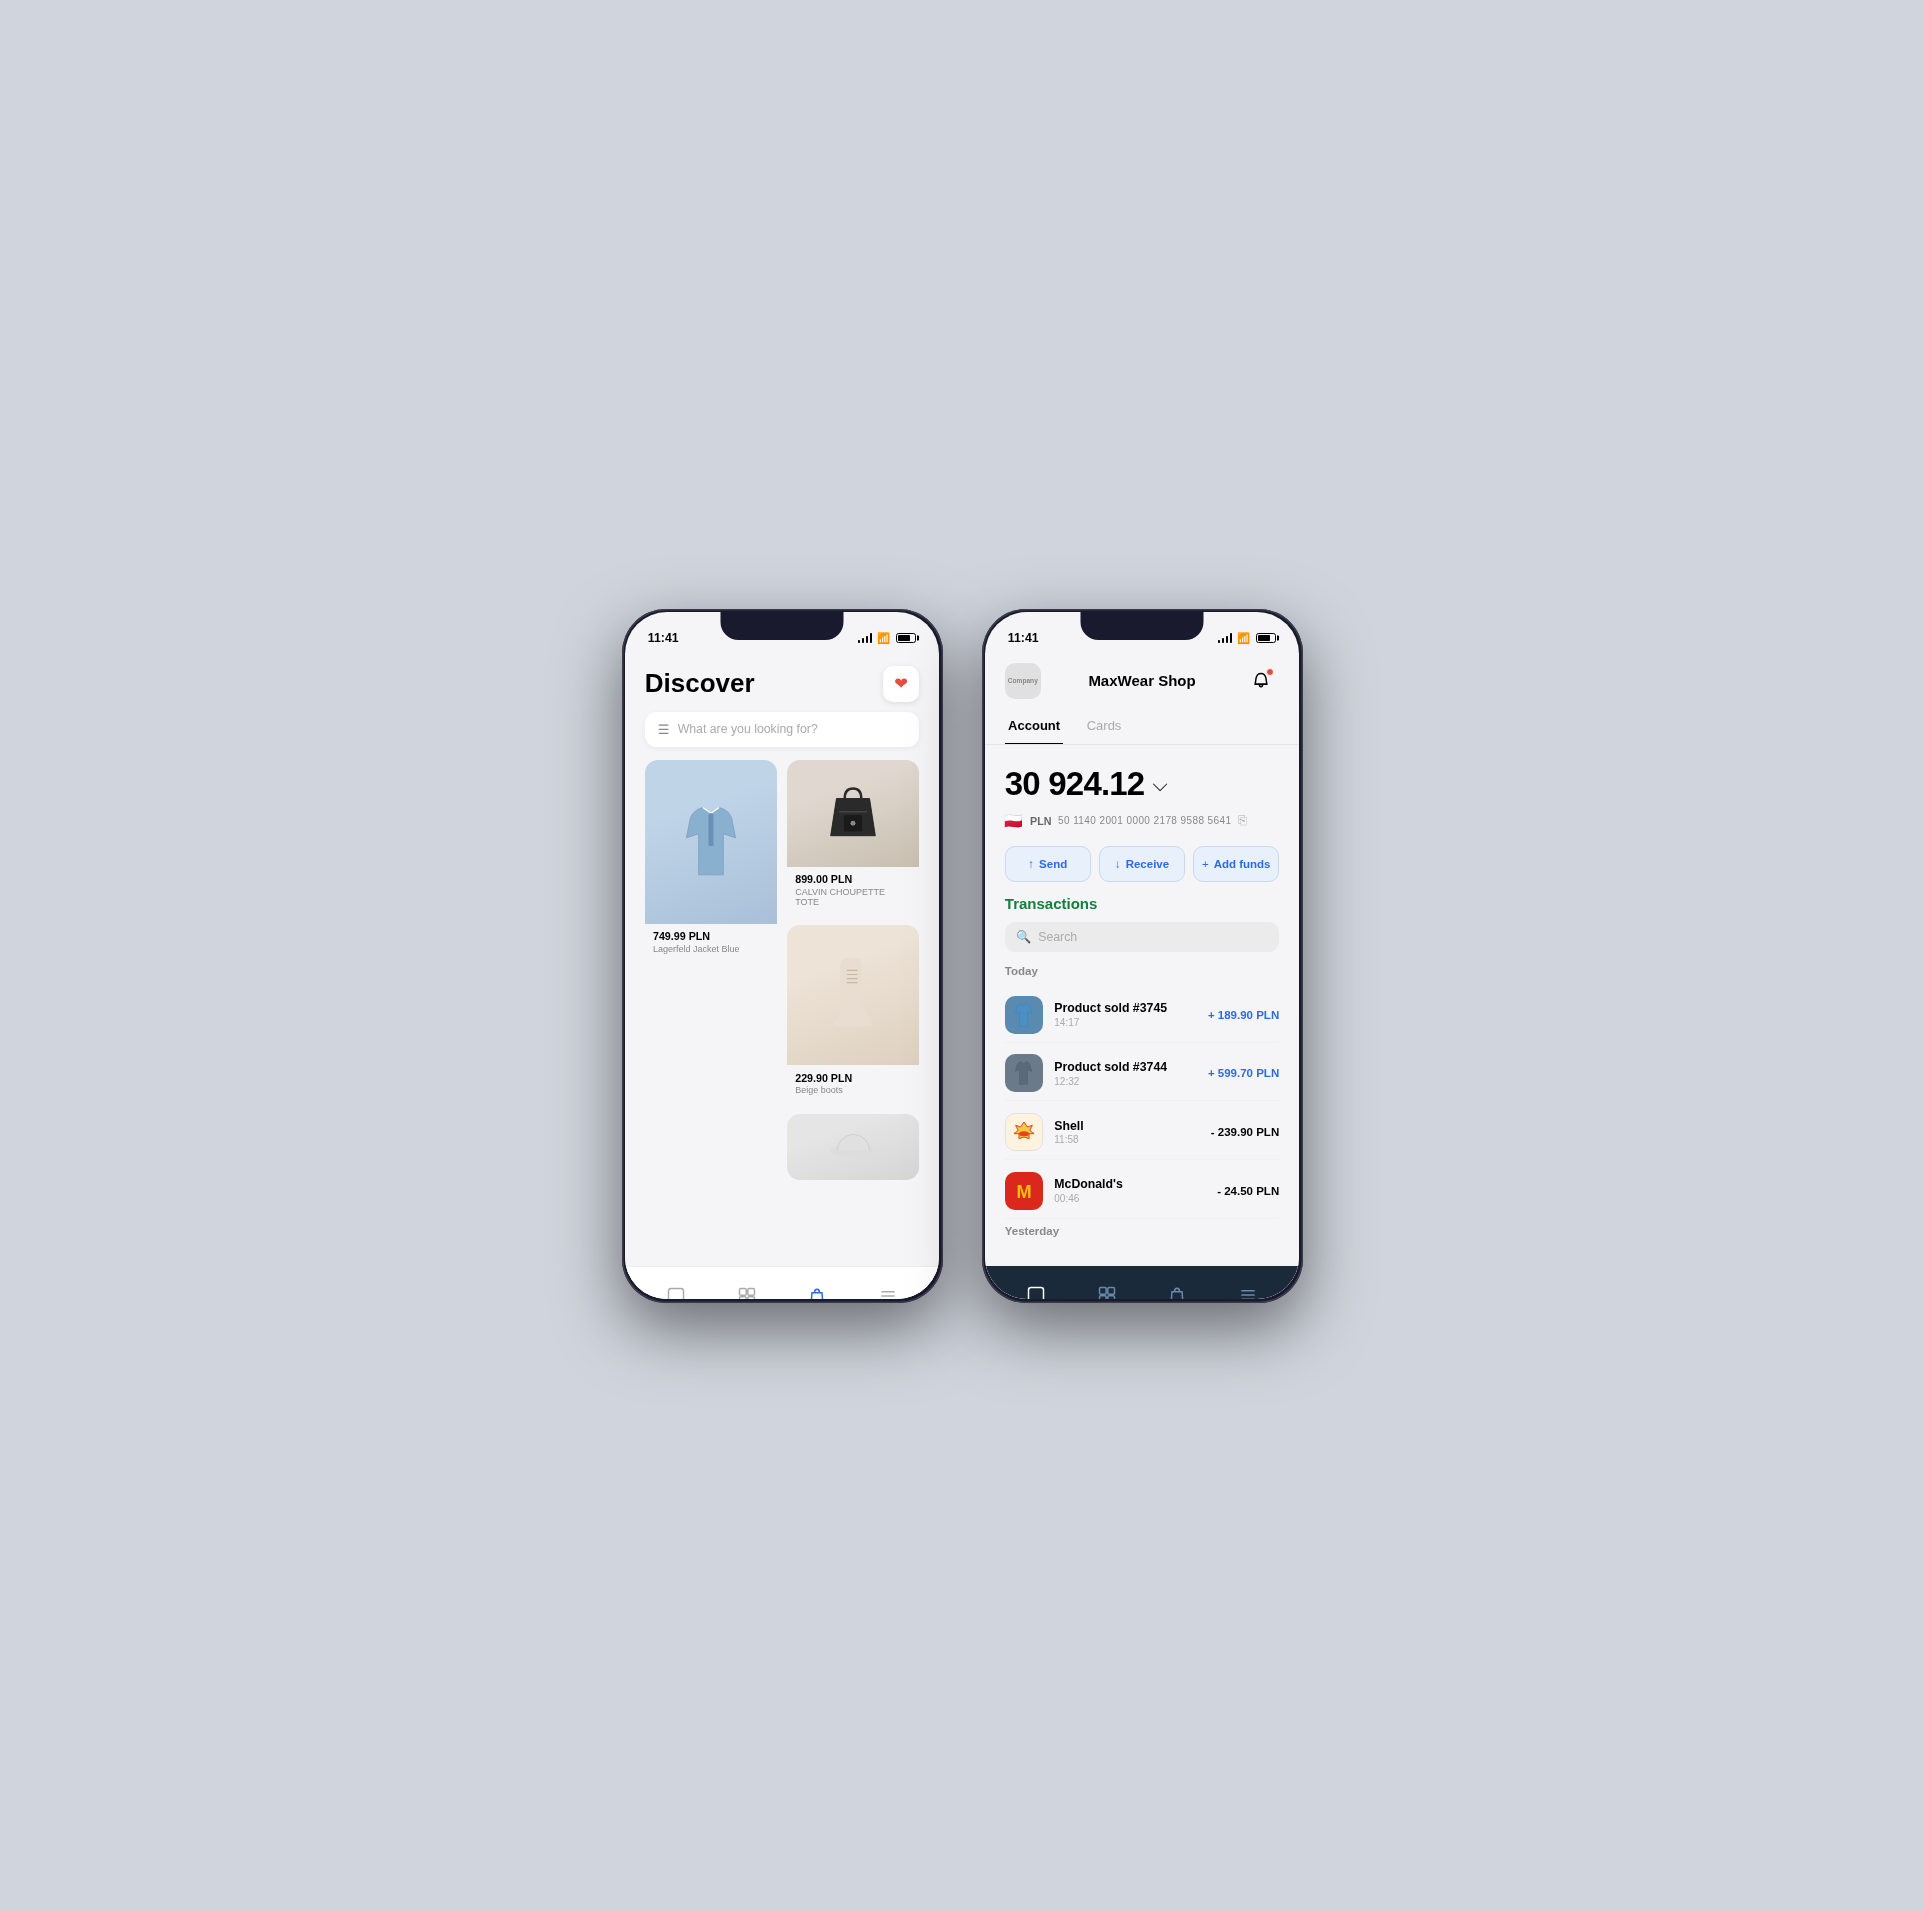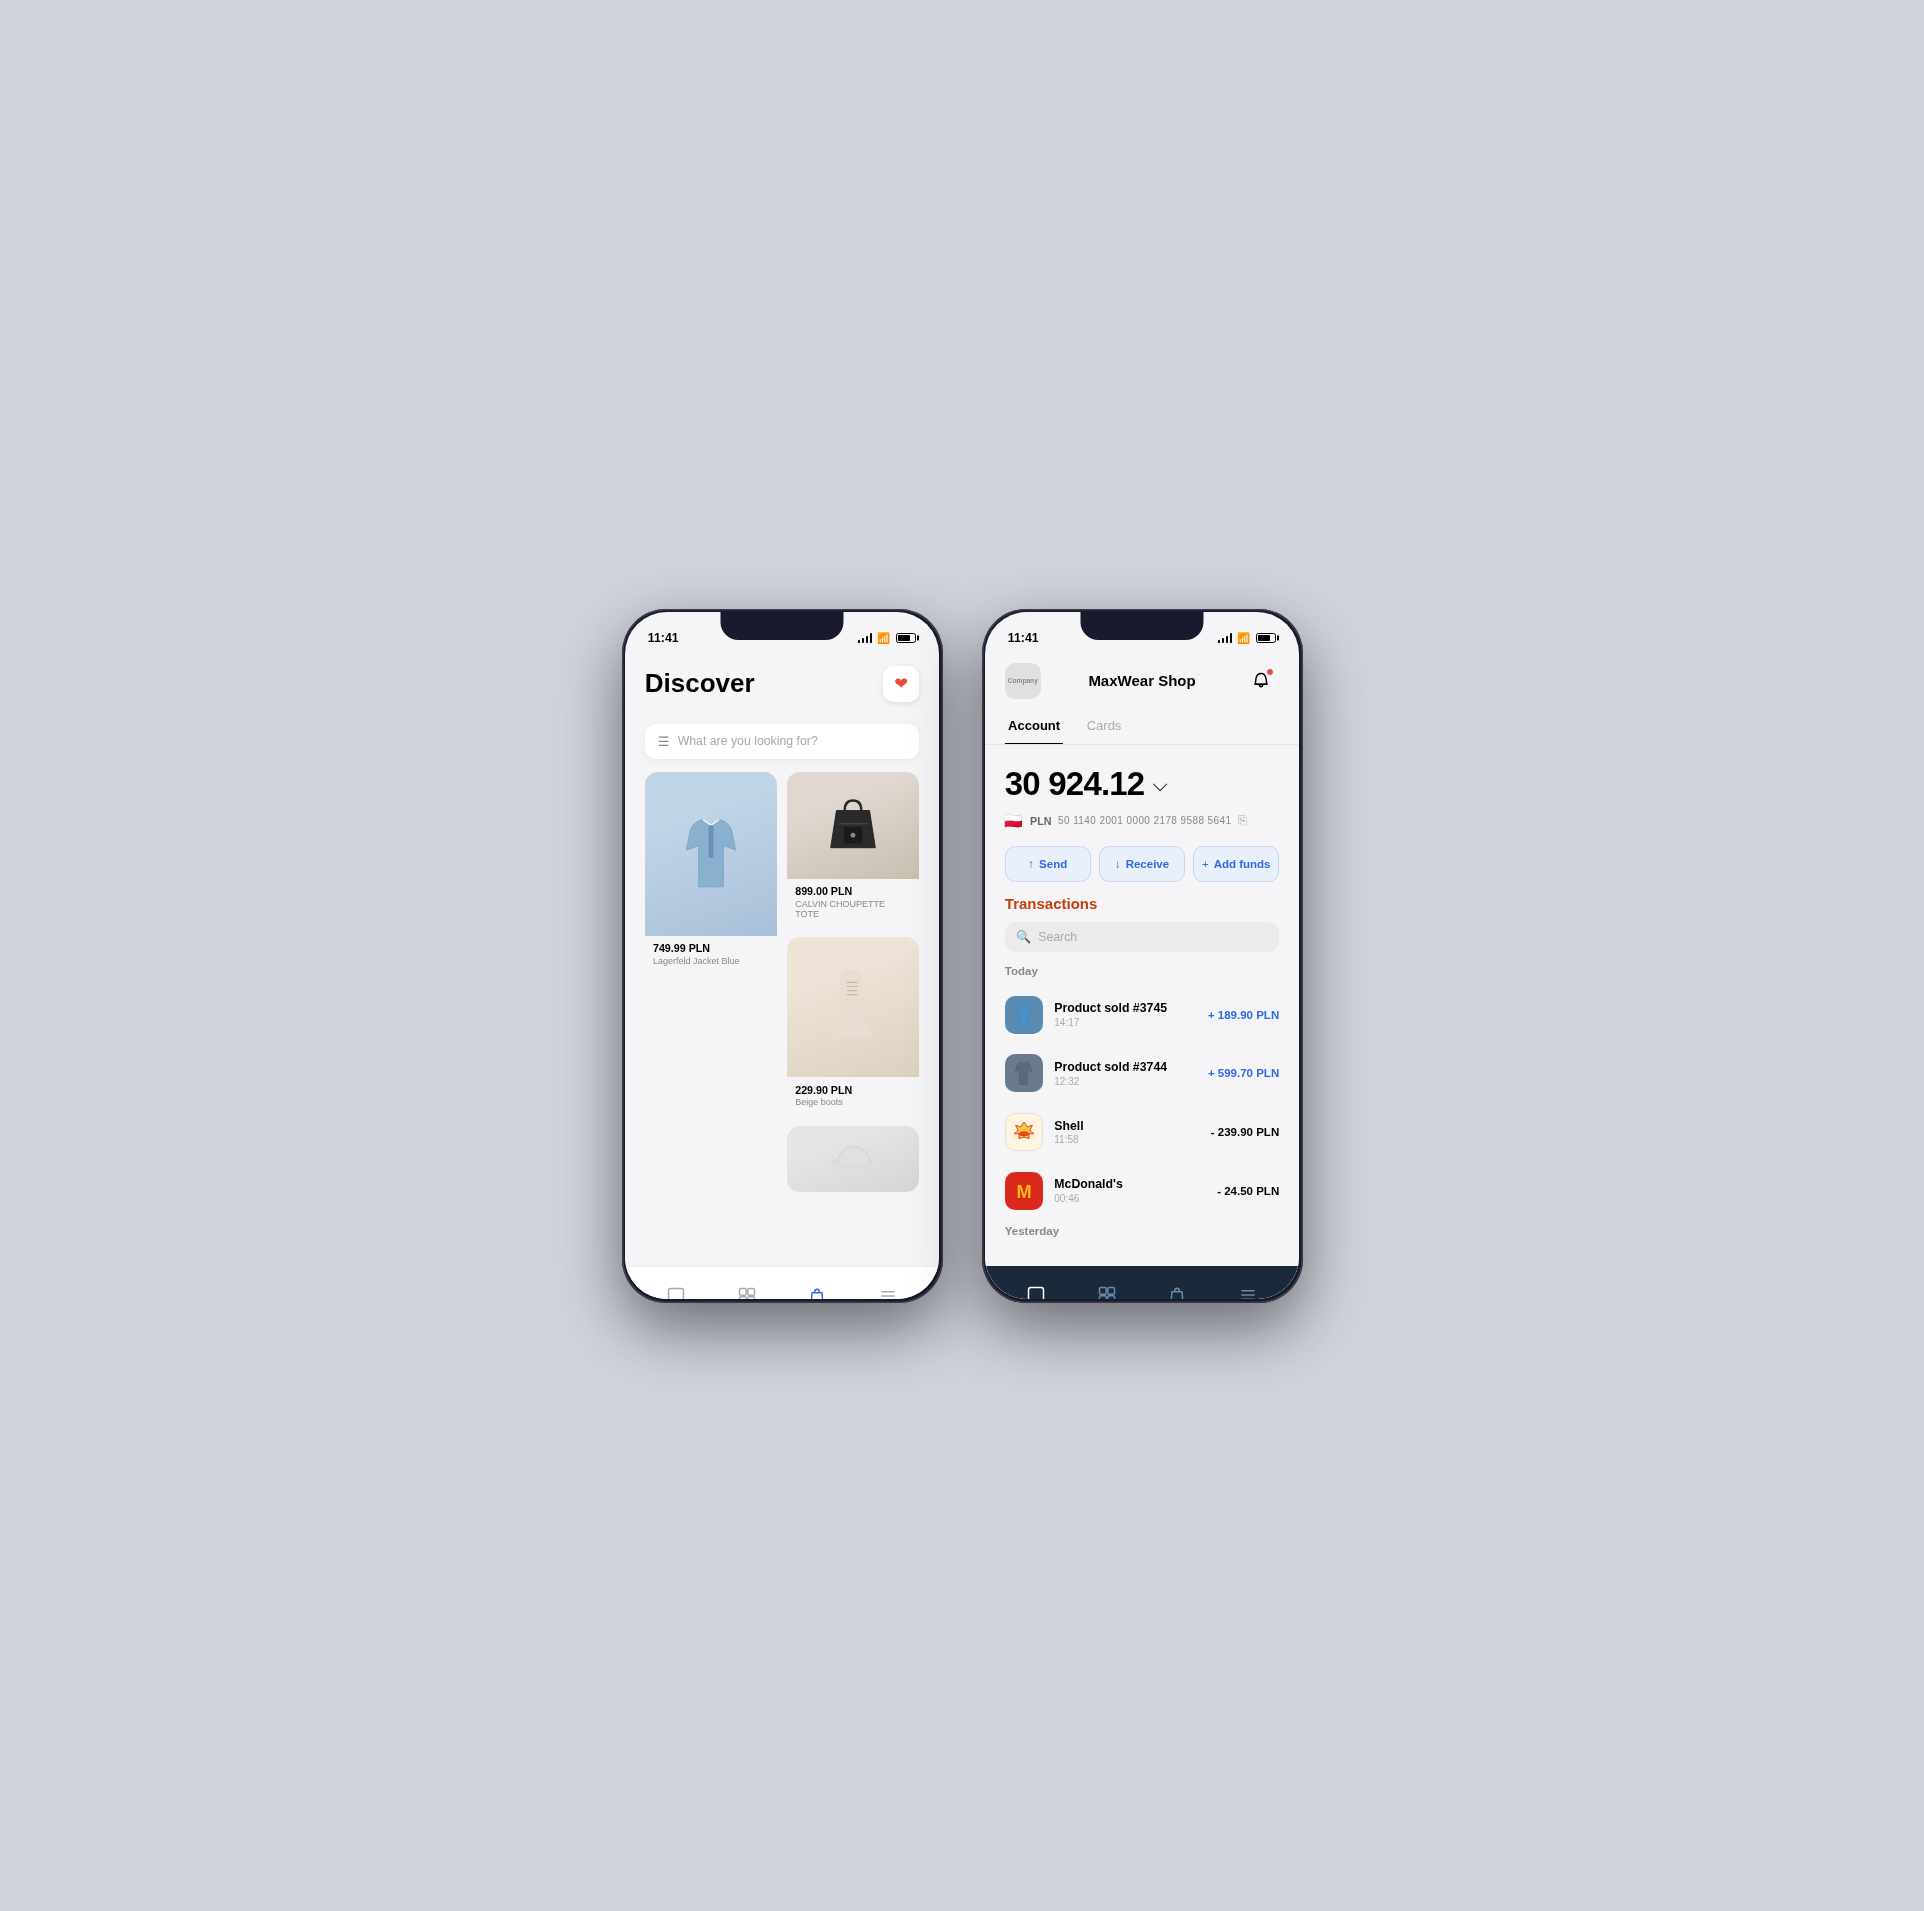--- a/index.html
+++ b/index.html
@@ -113,21 +113,21 @@
     }
 
     
     .discover-screen {
       background: #f5f5f7;
       height: 100%;
       display: flex;
       flex-direction: column;
     }
     .discover-header {
-      padding: 13px 20px 22px;
+      padding: 13px 20px 10px;
       display: flex;
       justify-content: space-between;
       align-items: center;
       text-align: center;
     }
     .discover-title {
       font-size: 26px;
       font-weight: 700;
       color: #000;
     }
@@ -335,21 +335,21 @@
     .action-btn-icon { font-size: 11.5px; color: #2d6be4; }
     .action-btn-label { font-size: 11.5px; font-weight: 600; color: #2d6be4; }
     .transactions-section {
       flex: 1;
       padding: 0 20px;
       overflow: hidden;
     }
     .transactions-title {
       font-size: 15px;
       font-weight: 700;
-      color: #c2410c;
+      color: #15803d;
       margin-bottom: 10px;
     }
     .tx-search {
       background: #ebebeb;
       border-radius: 10px;
       padding: 8.2px 11.5px;
       display: flex;
       align-items: center;
       gap: 6.6px;
       margin-bottom: 13px;

